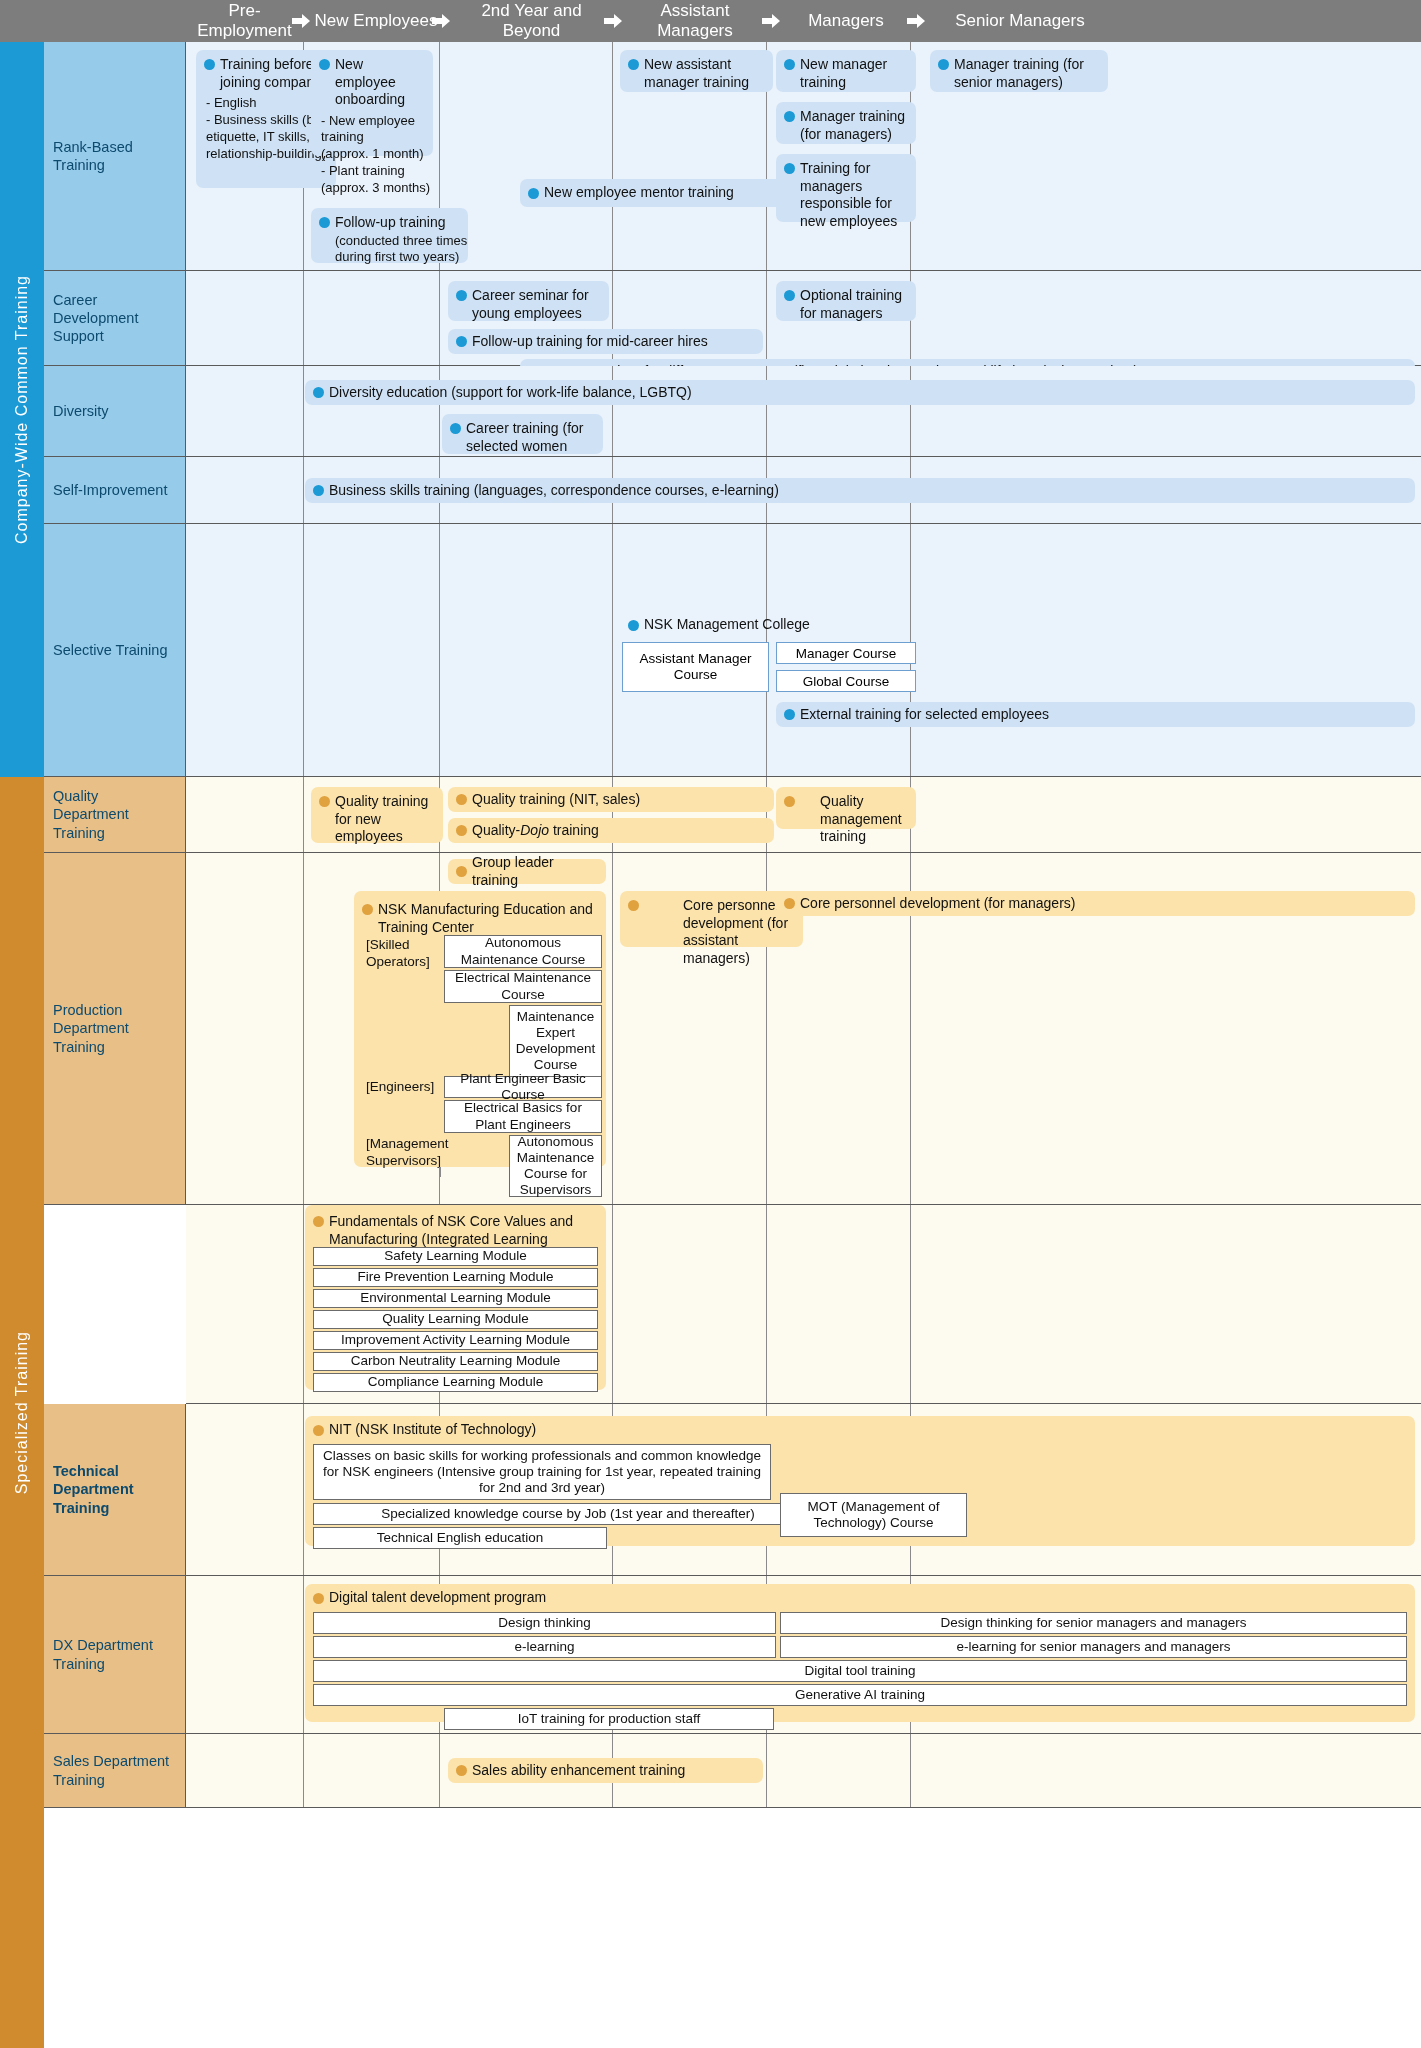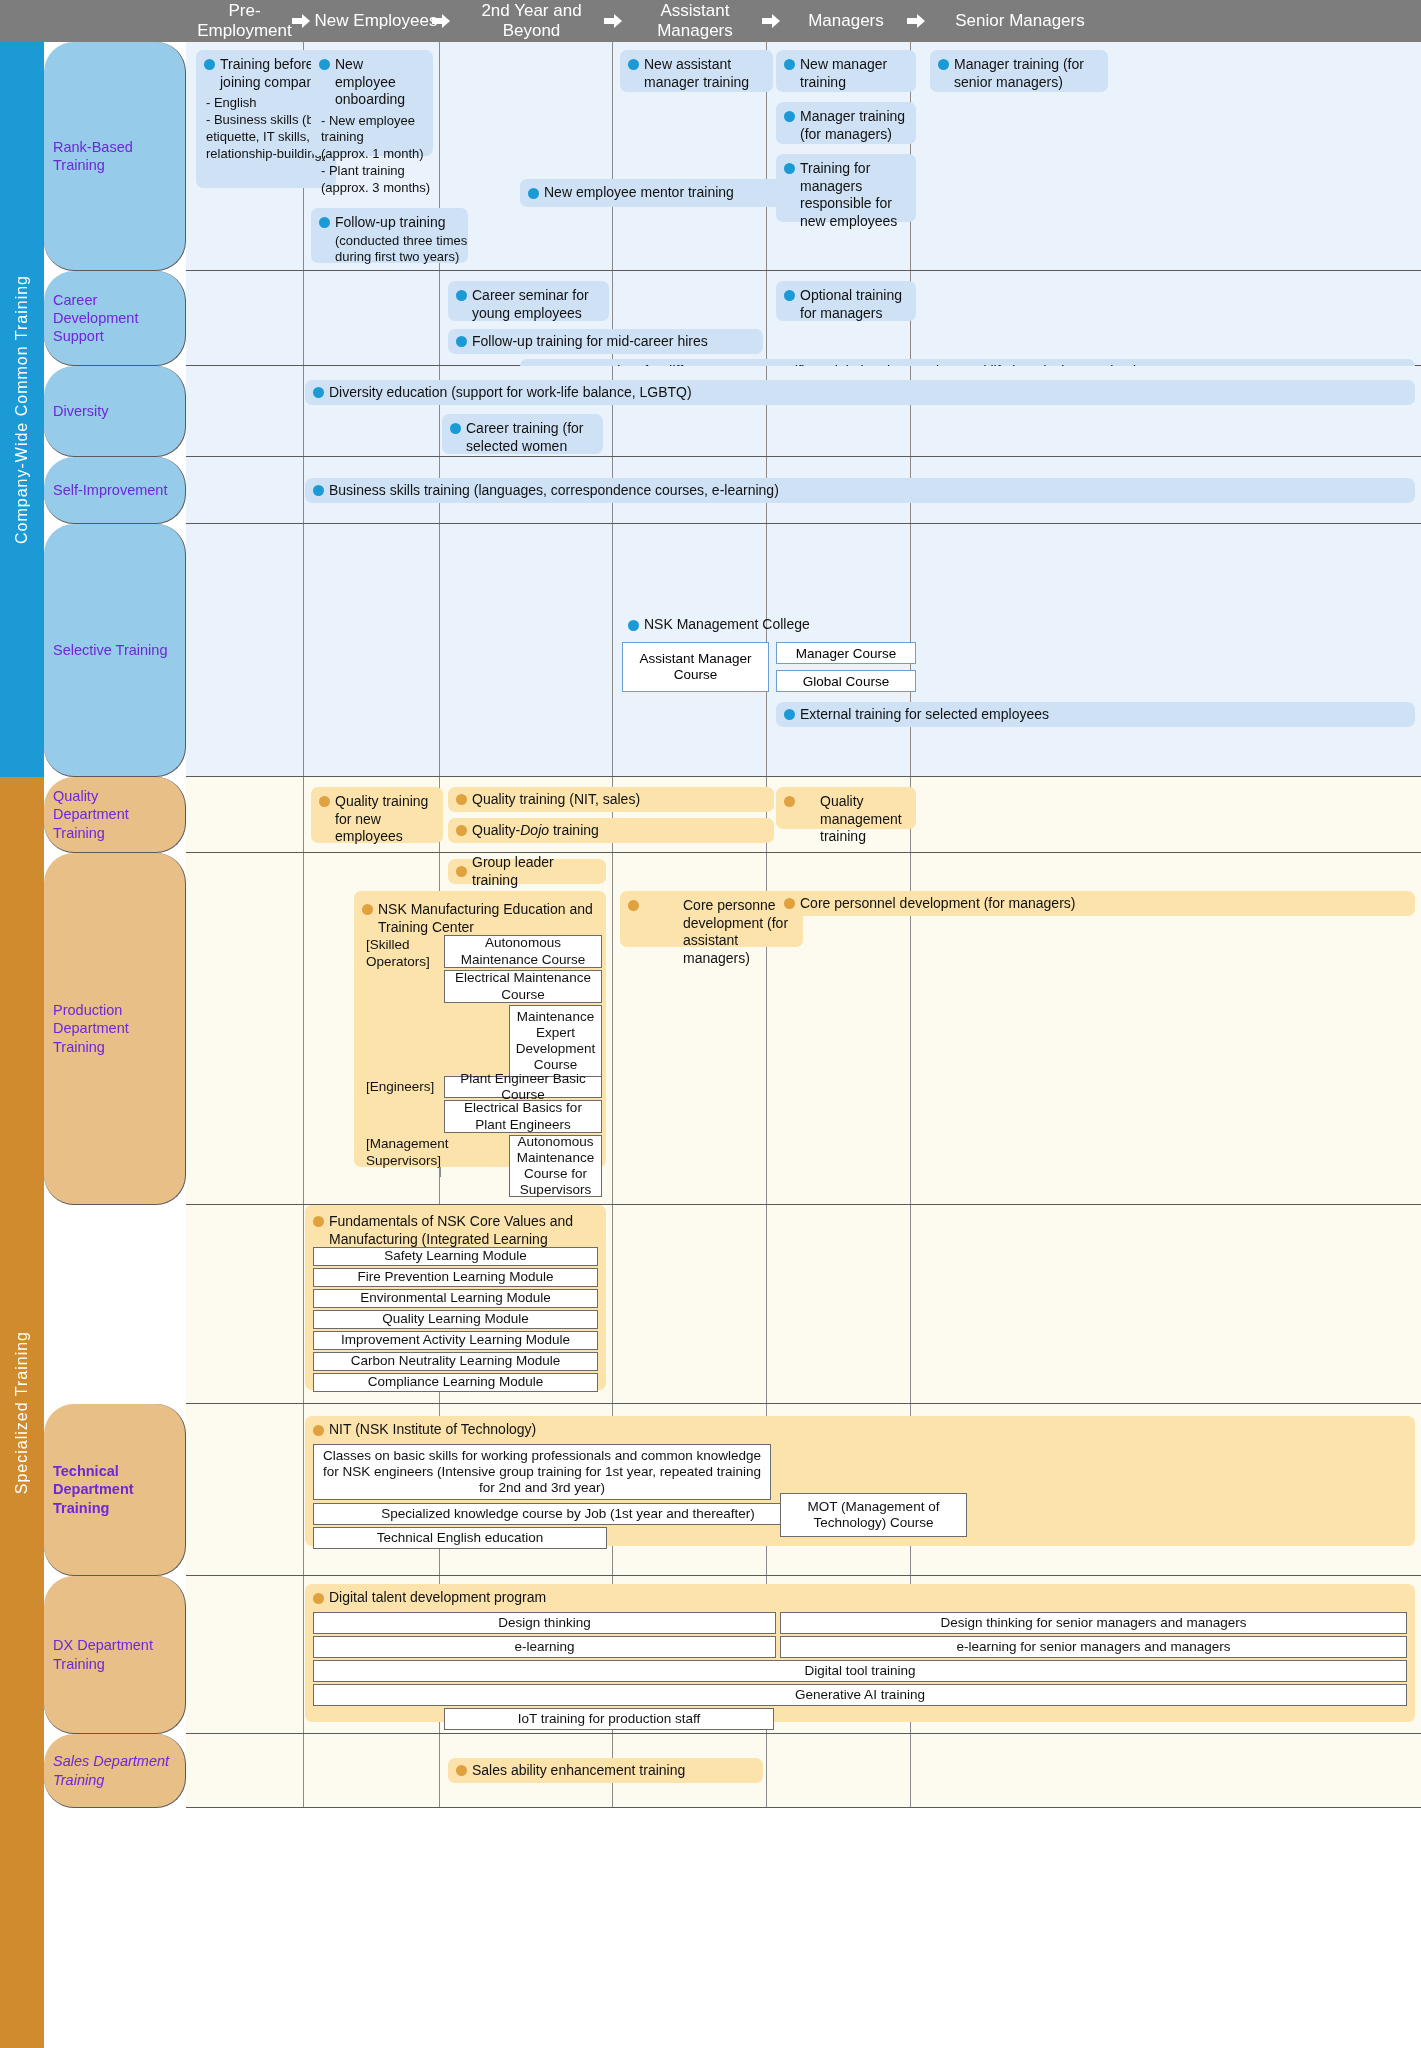--- a/index.html
+++ b/index.html
@@ -68,25 +68,24 @@
   .band-spec   { background: #cf8b2e; }
 
   
   .rowlabel {
     position: absolute;
     left: 44px;
     width: 142px;
     padding: 0 9px;
     display: flex; align-items: center;
     font-size: 14.5px;
-    color: #6d28d9;
+    color: #0c4a6e;
     line-height: 1.25;
     border-bottom: 1.5px solid #5a5a5a;
     border-right: 1.5px solid #5a5a5a;
-    border-radius: 30px;
   }
   .rl-blue   { background: #97cbea; }
   .rl-orange { background: #e8bf87; }
 
   
   .rowbody {
     position: absolute;
     left: 186px;
     width: 1235px;
     border-bottom: 1.5px solid #5a5a5a;
@@ -586,21 +585,21 @@
       <span>Generative AI training</span>
       </div>
     <div class="wbox" style="left:127px;top:84px;width:1094px;height:22px;">
       <span>Digital tool training</span>
       </div>
     <div class="wbox" style="left:258px;top:132px;width:330px;height:22px;">
       <span>IoT training for production staff</span>
       </div>
   </div>
 
-  <div class="rowlabel rl-orange" style="top:1734px;height:74px;border-bottom:1.5px solid #5a5a5a;font-style:italic;">
+  <div class="rowlabel rl-orange" style="top:1734px;height:74px;border-bottom:1.5px solid #5a5a5a;">
     <span>Sales Department Training</span>
   </div>
   <div class="rowbody rb-cream" style="top:1734px;height:74px;">
     <div class="vline" style="left:117px"></div>
       <div class="vline" style="left:253px"></div>
     <div class="vline" style="left:426px"></div>
       <div class="vline" style="left:580px"></div>
     <div class="vline" style="left:724px"></div>
 
     <div class="pill pill-orange center" style="left:262px;top:24px;width:315px;height:25px;">

